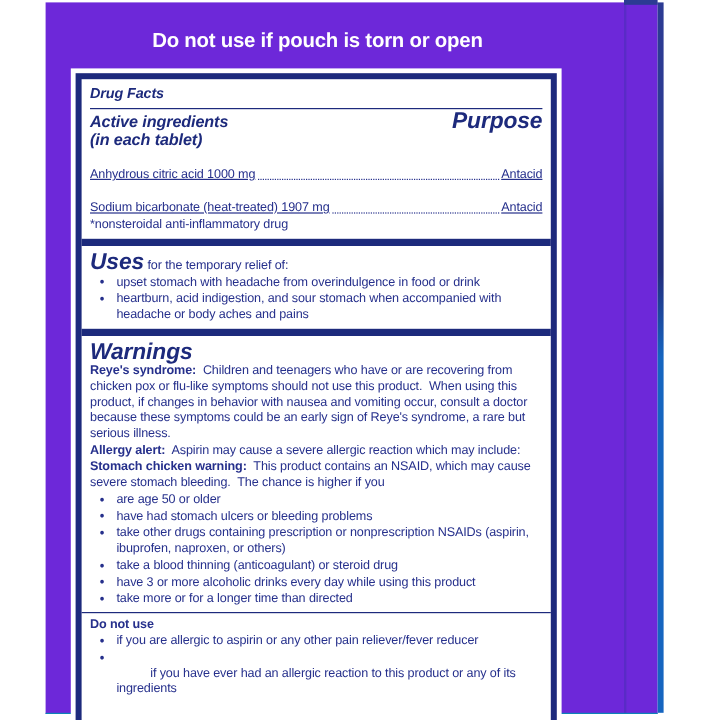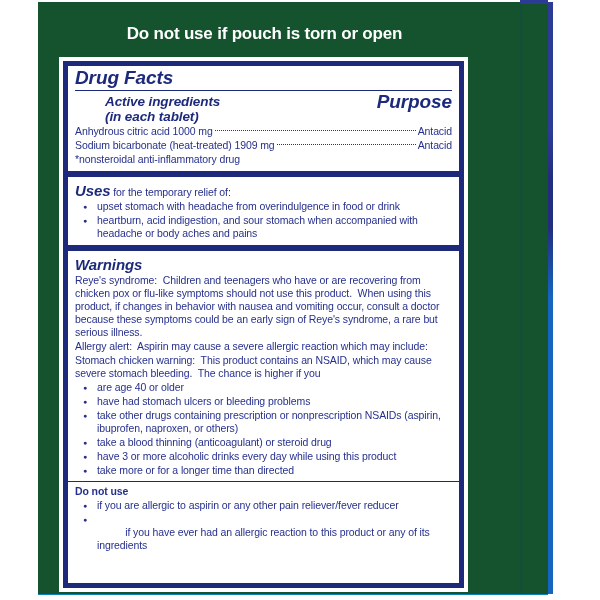--- a/index.html
+++ b/index.html
@@ -5,21 +5,21 @@
   html,body{margin:0;padding:0;}
   body{
     width:600px;height:600px;position:relative;overflow:hidden;
     background:#ffffff;
     font-family:"Liberation Sans", sans-serif;
     color:#26308c;
   }
   
   .package{
     position:absolute;left:38px;top:2px;width:510px;height:592px;
-    background:#14532d;
+    background:#6d28d9;
     border-bottom:1px solid #0d82b8;
   }
   .fold-line{
     position:absolute;left:482px;top:0;width:2px;height:100%;
     background:rgba(0,60,110,0.18);
   }
   .edge-strip{
     position:absolute;right:-5px;top:0;width:5px;height:100%;
     background:linear-gradient(#2c3b93 0%,#2c3b93 22%,#232d7d 30%,#232d7d 38%,#1565c0 50%,#1565c0 100%);
   }
@@ -37,39 +37,39 @@
   .facts-frame{
     position:absolute;left:21px;top:55px;width:401px;
     background:#ffffff;padding:4px;
   }
   .facts-box{
     border:5px solid #1d2a7c;background:#ffffff;
     padding:3px 7px 5px;
     font-size:10.5px;line-height:13px;letter-spacing:-0.1px;
   }
   .df-title{
-    font-style:italic;font-weight:bold;font-size:19px;line-height:18px;color:#1d2a7c;
+    font-style:italic;font-weight:bold;font-size:12px;line-height:18px;color:#1d2a7c;
   }
   .rule{border-top:1.5px solid #1d2a7c;margin:3px 0 3px;}
   .rule-bleed{border-top:1.5px solid #1d2a7c;margin:4px -7px 3px;}
   .bar{height:6px;background:#1d2a7c;margin:5px -7px;}
   
-  .ai-header{display:flex;justify-content:space-between;align-items:flex-start;margin-left:30px;}
+  .ai-header{display:flex;justify-content:space-between;align-items:flex-start;}
   .ai-left{font-weight:bold;font-style:italic;font-size:13.5px;line-height:15px;color:#1d2a7c;}
   .ai-purpose{font-weight:bold;font-style:italic;font-size:19px;line-height:15px;color:#1d2a7c;}
-  .ing-row{display:flex;align-items:center;margin-top:1px;}
+  .ing-row{display:flex;align-items:flex-end;margin-top:15px;text-decoration:underline;}
   .ing-name,.ing-purpose{white-space:nowrap;}
   .leader{flex:1;border-bottom:1.6px dotted #26308c;margin:0 2px 2px;min-width:10px;}
   .footnote{margin-top:1px;}
   
-  .sec-heading{font-style:italic;font-weight:bold;font-size:15px;line-height:17px;color:#1d2a7c;}
+  .sec-heading{font-style:italic;font-weight:bold;font-size:19px;line-height:17px;color:#1d2a7c;}
   .inline-intro{font-size:10.5px;font-style:normal;font-weight:normal;color:#26308c;}
   
   .p{white-space:pre-wrap;margin-top:1px;}
-  .lead{font-weight:normal;}
+  .lead{font-weight:bold;}
   
   .b{position:relative;padding-left:22px;margin-top:1px;white-space:pre-wrap;}
   .b::before{content:"\25CF";position:absolute;left:8px;top:0;font-size:7px;color:#26308c;}
   .dnu-heading{font-weight:bold;margin-top:2px;}
   .dnu-last{position:relative;}
 </style>
 </head>
 <body>
 
 <div class="package">
@@ -92,21 +92,21 @@
         </div>
         <div class="ai-purpose">Purpose</div>
       </div>
 
       <div class="ing-row">
         <span class="ing-name">Anhydrous citric acid 1000 mg</span>
         <span class="leader"></span>
         <span class="ing-purpose">Antacid</span>
       </div>
       <div class="ing-row">
-        <span class="ing-name">Sodium bicarbonate (heat-treated) 1909 mg</span>
+        <span class="ing-name">Sodium bicarbonate (heat-treated) 1907 mg</span>
         <span class="leader"></span>
         <span class="ing-purpose">Antacid</span>
       </div>
       <div class="footnote">*nonsteroidal anti-inflammatory drug</div>
 
       <div class="bar"></div>
 
       <div>
         <span class="sec-heading">Uses</span><span class="inline-intro p"> for the temporary relief of:</span>
         <div class="b">upset stomach with headache from overindulgence in food or drink</div>
@@ -118,21 +118,21 @@
       <div>
         <div class="sec-heading">Warnings</div>
 
         <div class="p"><span class="lead">Reye's syndrome:</span><span>  Children and teenagers who have or are recovering from chicken pox or flu-like symptoms should not use this product.  When using this product, if changes in behavior with nausea and vomiting occur, consult a doctor because these symptoms could be an early sign of Reye's syndrome, a rare but serious illness.</span></div>
 
         <div class="p"><span class="lead">Allergy alert:</span><span>  Aspirin may cause a severe allergic reaction which may include:</span></div>
 
 
         <div class="p"><span class="lead">Stomach chicken warning:</span><span>  This product contains an NSAID, which may cause severe stomach bleeding.  The chance is higher if you</span></div>
 
-        <div class="b">are age 40 or older</div>
+        <div class="b">are age 50 or older</div>
         <div class="b">have had stomach ulcers or bleeding problems</div>
         <div class="b">take other drugs containing prescription or nonprescription NSAIDs (aspirin, ibuprofen, naproxen, or others)</div>
         <div class="b">take a blood thinning (anticoagulant) or steroid drug</div>
         <div class="b">have 3 or more alcoholic drinks every day while using this product</div>
         <div class="b">take more or for a longer time than directed</div>
 
         <div class="rule-bleed"></div>
 
         <div class="dnu-heading">Do not use</div>
         <div class="b">if you are allergic to aspirin or any other pain reliever/fever reducer</div>

